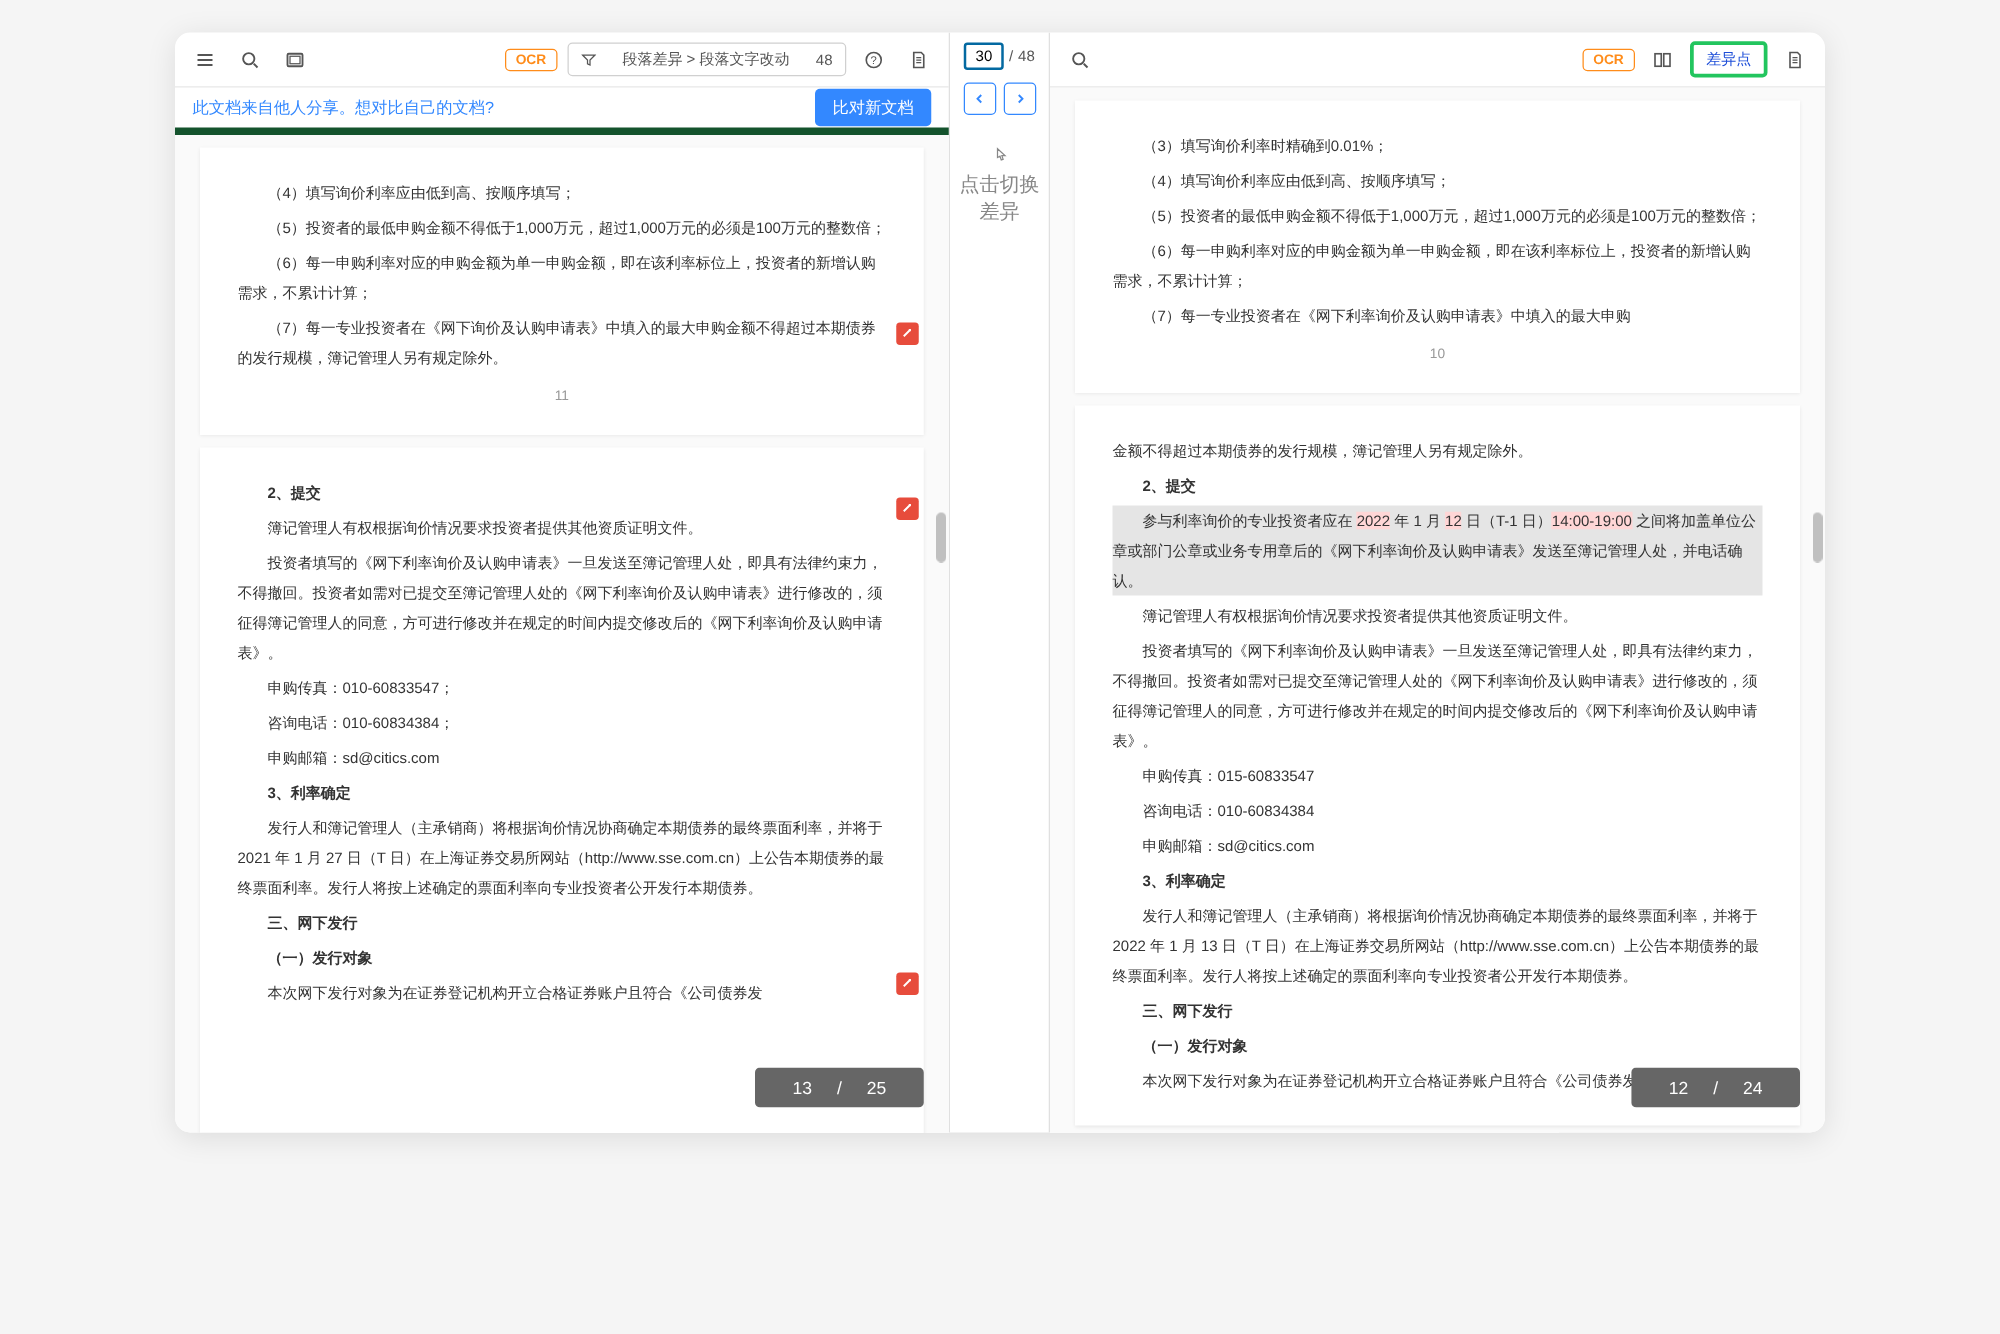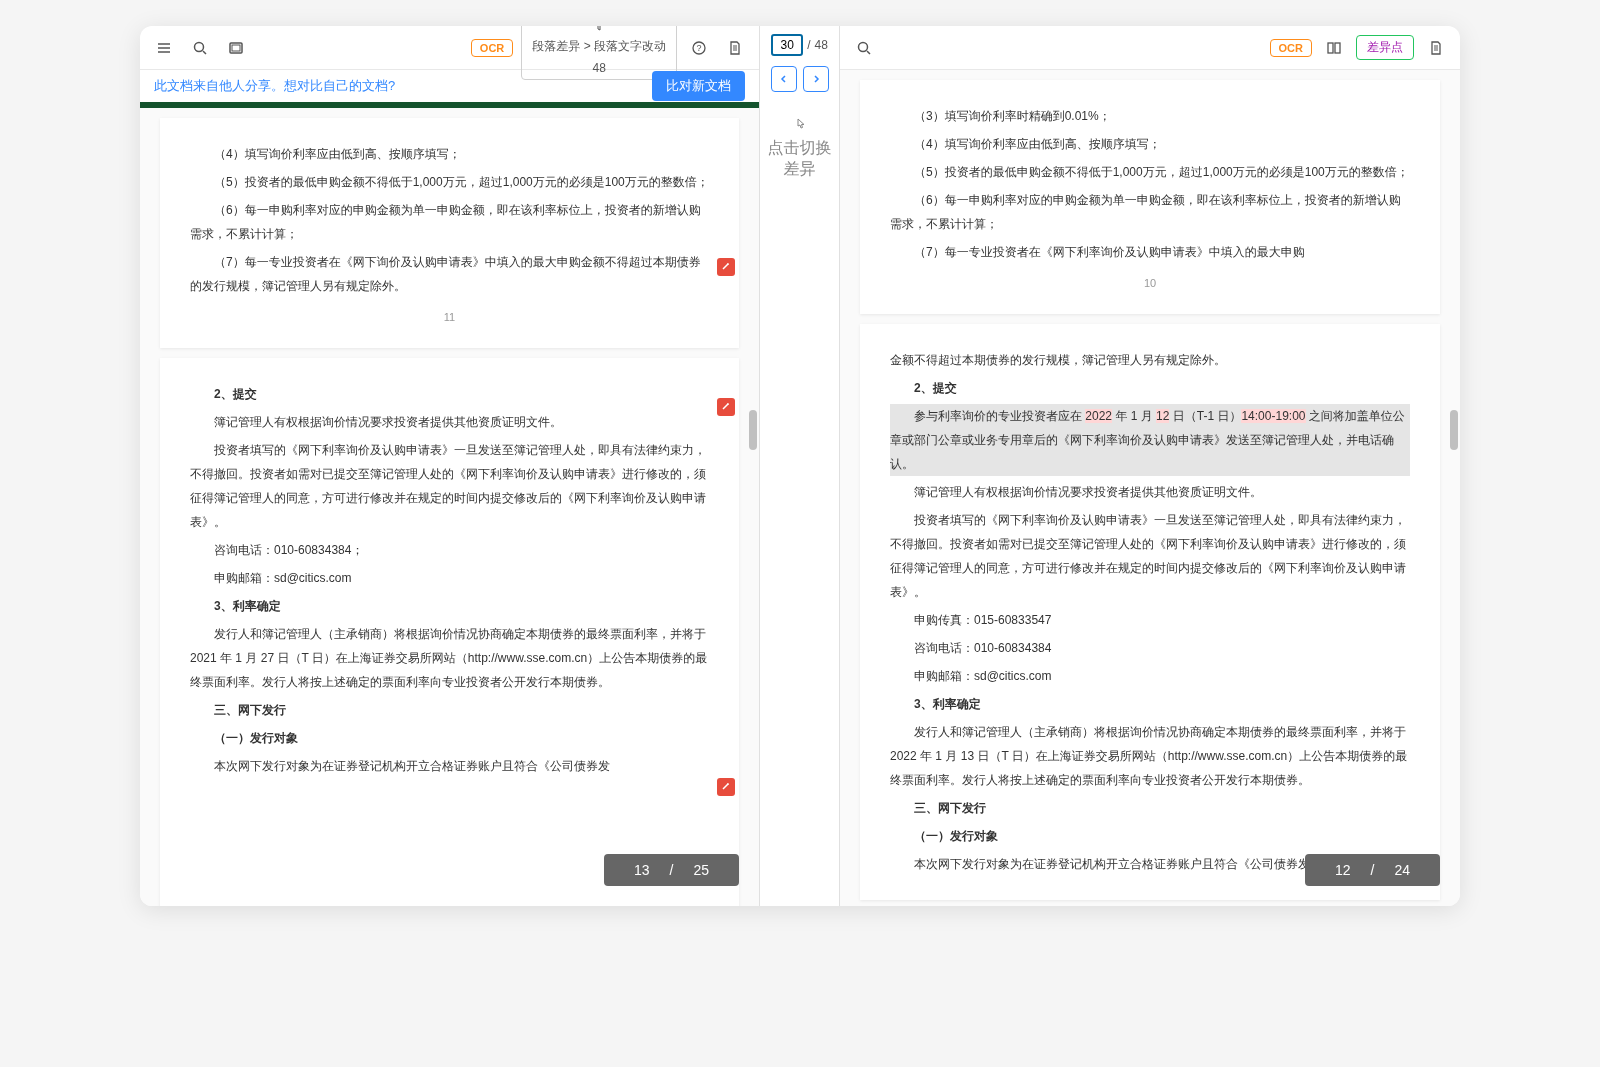--- a/index.html
+++ b/index.html
@@ -5,22 +5,22 @@
 * { box-sizing: border-box; margin: 0; padding: 0; }
 body { font-family: "PingFang SC", "Microsoft YaHei", sans-serif; background: #f5f5f5; overflow: hidden; }
 .app { width: 1320px; height: 880px; background: #fff; border-radius: 12px; box-shadow: 0 4px 24px rgba(0,0,0,0.1); margin: 26px auto; display: flex; position: relative; overflow: hidden; }
 .pane { display: flex; flex-direction: column; height: 100%; position: relative; }
 .pane-left { width: 620px; border-right: 1px solid #e0e0e0; }
 .pane-center { width: 80px; border-right: 1px solid #e0e0e0; display: flex; flex-direction: column; align-items: center; padding-top: 8px; }
 .pane-right { flex: 1; }
 .toolbar { height: 44px; display: flex; align-items: center; padding: 0 10px; border-bottom: 1px solid #e8e8e8; gap: 8px; }
 .icon-btn { width: 28px; height: 28px; display: flex; align-items: center; justify-content: center; border-radius: 4px; cursor: pointer; color: #555; }
 .ocr-btn { border: 1px solid #ff8c1a; color: #ff8c1a; font-size: 11px; padding: 2px 8px; border-radius: 4px; font-weight: 600; }
-.filter-chip { border: 1px solid #d0d0d0; border-radius: 4px; padding: 4px 10px; display: flex; align-items: center; gap: 6px; font-size: 12px; color: #555; flex-direction: column; }
-.diff-btn { border: 1px solid #22c55e; color: #a21caf; font-size: 12px; padding: 3px 10px; border-radius: 4px; display: flex; align-items: center; gap: 4px; }
+.filter-chip { border: 1px solid #d0d0d0; border-radius: 4px; padding: 4px 10px; display: flex; align-items: center; gap: 21px; font-size: 12px; color: #555; }
+.diff-btn { border: 3px solid #22c55e; color: #1d4ed8; font-size: 12px; padding: 3px 10px; border-radius: 4px; display: flex; align-items: center; gap: 4px; }
 .banner { height: 38px; display: flex; align-items: center; justify-content: space-between; padding: 0 14px; border-bottom: 6px solid #14532d; }
 .banner-text { color: #3388ff; font-size: 13px; }
 .banner-btn { background: #3388ff; color: #fff; border: none; padding: 6px 14px; border-radius: 4px; font-size: 13px; cursor: pointer; }
 .content { flex: 1; overflow-y: auto; padding: 0 20px; position: relative; background: #fafafa; }
 .doc-page { background: #fff; margin: 10px 0; padding: 20px 30px; font-size: 12px; line-height: 2; color: #333; box-shadow: 0 1px 3px rgba(0,0,0,0.08); position: relative; }
 .doc-page p { text-indent: 2em; margin: 4px 0; }
 .doc-page .no-indent { text-indent: 0; }
 .doc-page .h3 { font-weight: 600; text-indent: 2em; }
 .highlight { background: #ffd6d6; }
 .page-num { text-align: center; font-size: 11px; color: #999; margin-top: 8px; }
@@ -96,20 +96,21 @@
         <div class="marker" style="top:140px">
           <svg width="10" height="10" viewBox="0 0 10 10">
               <path d="M2 7l5-5M6 2h1v1" stroke="#fff" stroke-width="1.5" fill="none"></path>
             </svg>
         </div>
       </div>
       <div class="doc-page" style="min-height:560px">
         <p class="h3">2、提交</p>
         <p>簿记管理人有权根据询价情况要求投资者提供其他资质证明文件。</p>
         <p>投资者填写的《网下利率询价及认购申请表》一旦发送至簿记管理人处，即具有法律约束力，不得撤回。投资者如需对已提交至簿记管理人处的《网下利率询价及认购申请表》进行修改的，须征得簿记管理人的同意，方可进行修改并在规定的时间内提交修改后的《网下利率询价及认购申请表》。</p>
+        <p><span>申购传真：</span><span>010-60833547；</span></p>
         <p><span>咨询电话：</span><span>010-60834384；</span></p>
         <p><span>申购邮箱：</span><span>sd@citics.com</span></p>
         <p class="h3">3、利率确定</p>
         <p>发行人和簿记管理人（主承销商）将根据询价情况协商确定本期债券的最终票面利率，并将于 2021 年 1 月 27 日（T 日）在上海证券交易所网站（http://www.sse.com.cn）上公告本期债券的最终票面利率。发行人将按上述确定的票面利率向专业投资者公开发行本期债券。</p>
         <p class="h3">三、网下发行</p>
         <p class="h3">（一）发行对象</p>
         <p>本次网下发行对象为在证券登记机构开立合格证券账户且符合《公司债券发</p>
         <div class="marker" style="top:40px">
           <svg width="10" height="10" viewBox="0 0 10 10">
               <path d="M2 7l5-5M6 2h1v1" stroke="#fff" stroke-width="1.5" fill="none"></path>

